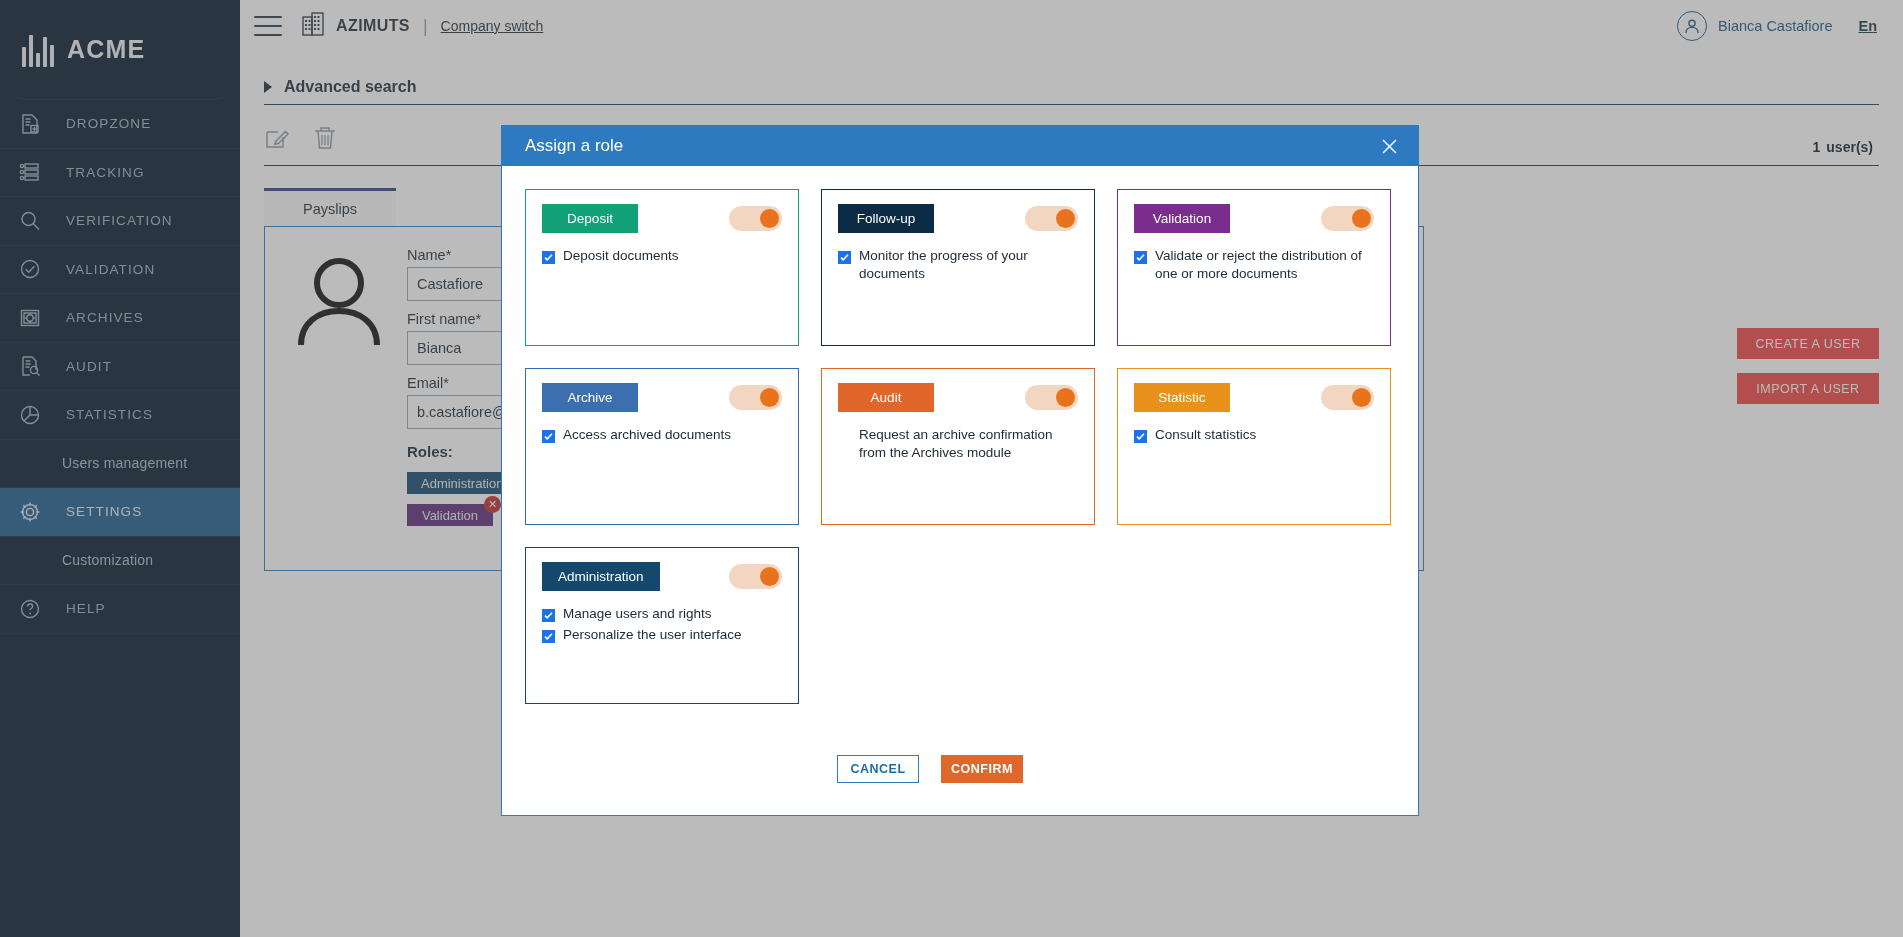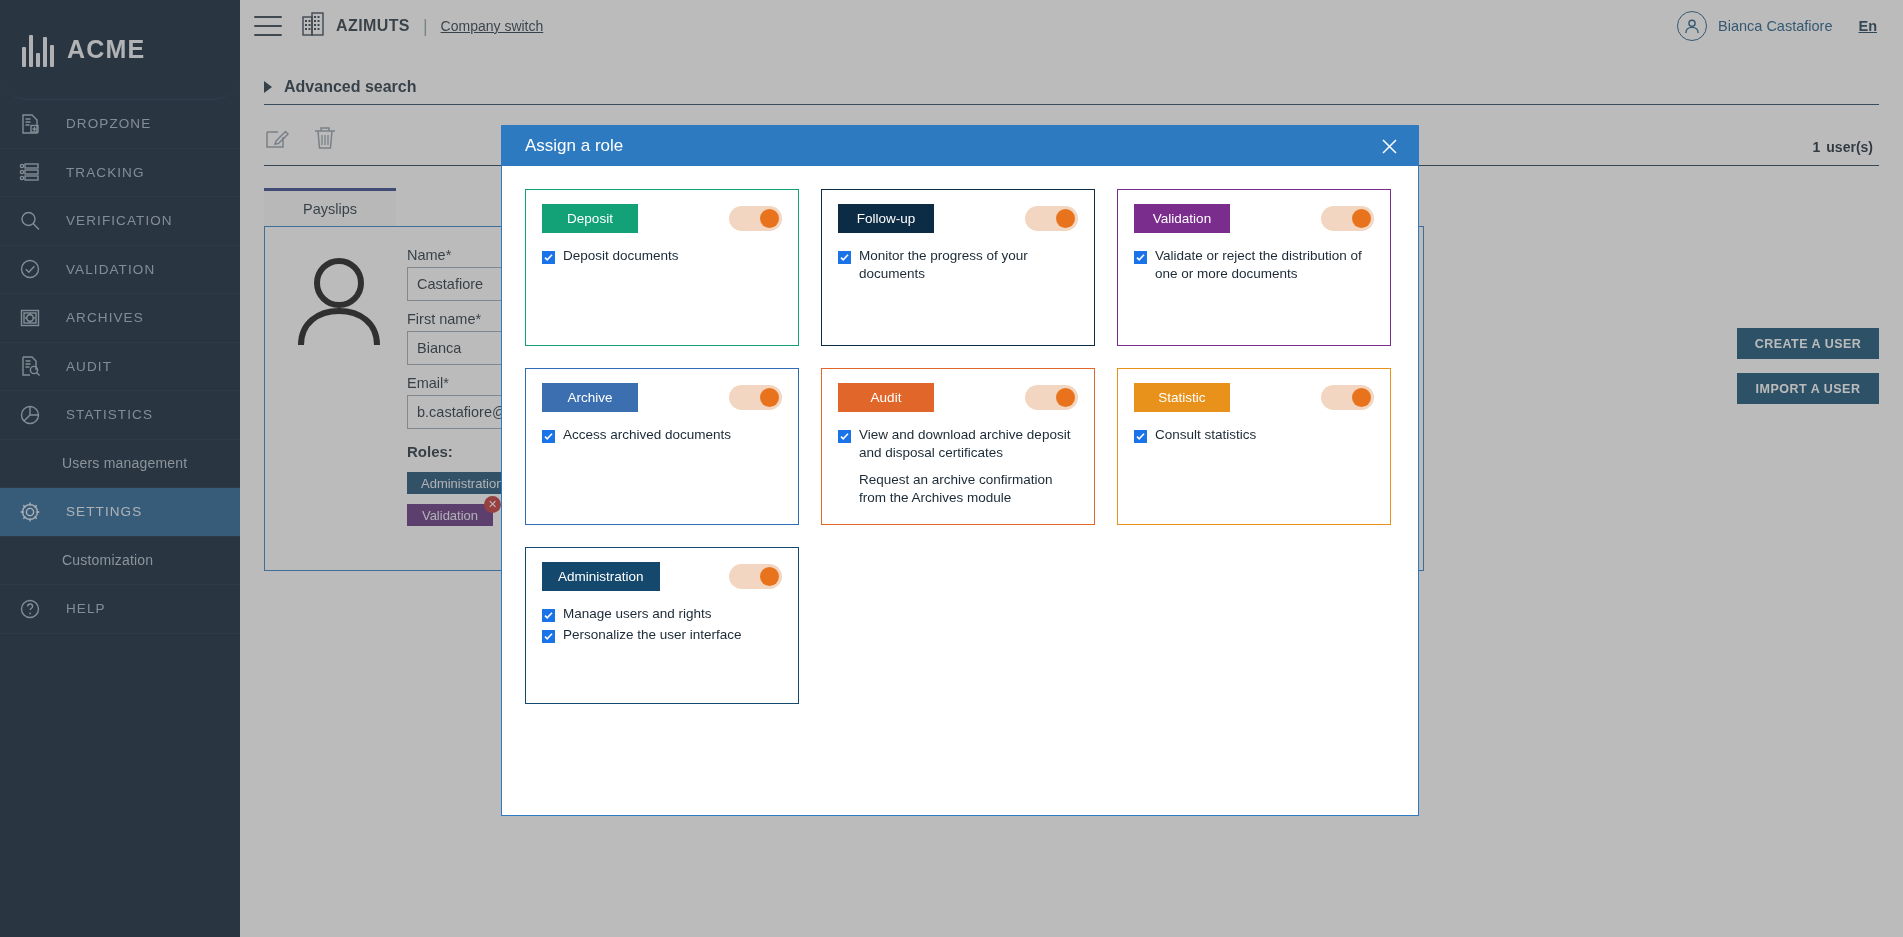--- a/index.html
+++ b/index.html
@@ -104,21 +104,21 @@
     background:#c32a2a; color:#fff; font-size:11px; display:flex; align-items:center; justify-content:center;
     line-height:1;
   }
   .panel-btn {
     position:absolute; right:26px; bottom:18px; height:32px; padding:0 22px;
     border:1.4px solid #2e7ac0; background:#fff; color:#1a6ea8; font-size:13px; font-weight:bold;
     display:flex; align-items:center; cursor:pointer;
   }
   .side-actions { position:absolute; right:24px; top:276px; display:flex; flex-direction:column; gap:14px; }
   .action-btn {
-    width:142px; height:31px; background:#0c4a6e; color:#fff; font-size:12.5px; font-weight:bold;
+    width:142px; height:31px; background:#ef4444; color:#fff; font-size:12.5px; font-weight:normal;
     letter-spacing:.5px; display:flex; align-items:center; justify-content:center; cursor:pointer;
   }
   .icon-btn { cursor:pointer; }
 
   
   .overlay {
     position:absolute; left:0; top:0; width:1903px; height:937px;
     background:rgba(92,92,92,0.42);
   }
   .modal {
@@ -518,28 +518,20 @@
             </div>
           </div>
           <div class="card" style="border-color: rgb(225, 102, 42);">
             <div class="card-top">
        <div class="role-tag" style="background:#e1662a">Audit</div>
        <div class="toggle">
                 <span class="knob"></span>
               </div>
      </div>
      <div>
-              <div class="perm">
-          <span class="cbx">
-            <svg width="9" height="9" viewBox="0 0 9 9">
-                    <path d="M1 4.6l2.2 2.3L8 1.8" stroke="#ffffff" stroke-width="1.6" fill="none"></path>
-                  </svg>
-          </span>
-          <span class="perm-text">View and download archive deposit and disposal certificates</span>
-        </div>
               <div class="perm no-box" style="margin-top:10px">
           <span class="perm-text">Request an archive confirmation from the Archives module</span>
         </div>
             </div>
           </div>
           <div class="card" style="border-color: rgb(232, 146, 28);">
             <div class="card-top">
        <div class="role-tag" style="background:#e8921c">Statistic</div>
        <div class="toggle">
                 <span class="knob"></span>
@@ -576,16 +568,20 @@
           <span class="cbx">
             <svg width="9" height="9" viewBox="0 0 9 9">
                     <path d="M1 4.6l2.2 2.3L8 1.8" stroke="#ffffff" stroke-width="1.6" fill="none"></path>
                   </svg>
           </span>
           <span class="perm-text">Personalize the user interface</span>
         </div>
             </div>
           </div>
         </div>
+      <div class="modal-footer">
+        <div class="btn-cancel">CANCEL</div>
+        <div class="btn-confirm">CONFIRM</div>
+      </div>
     </div>
   </div>
 
 </div>
 
 </body></html>

